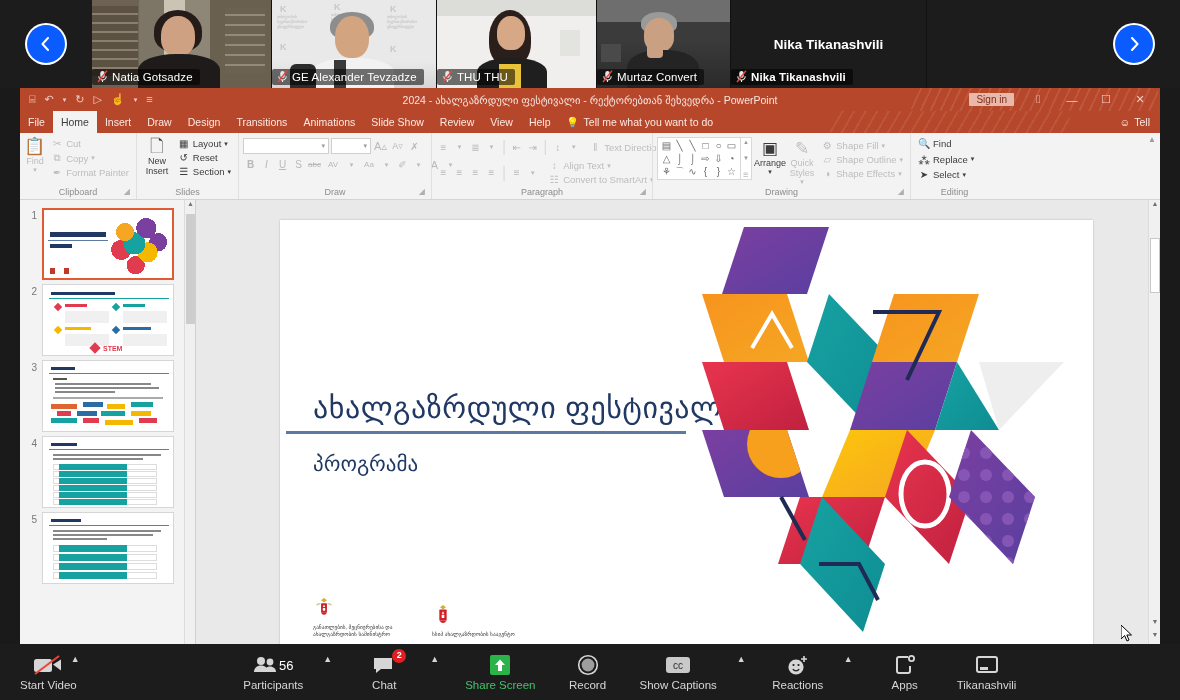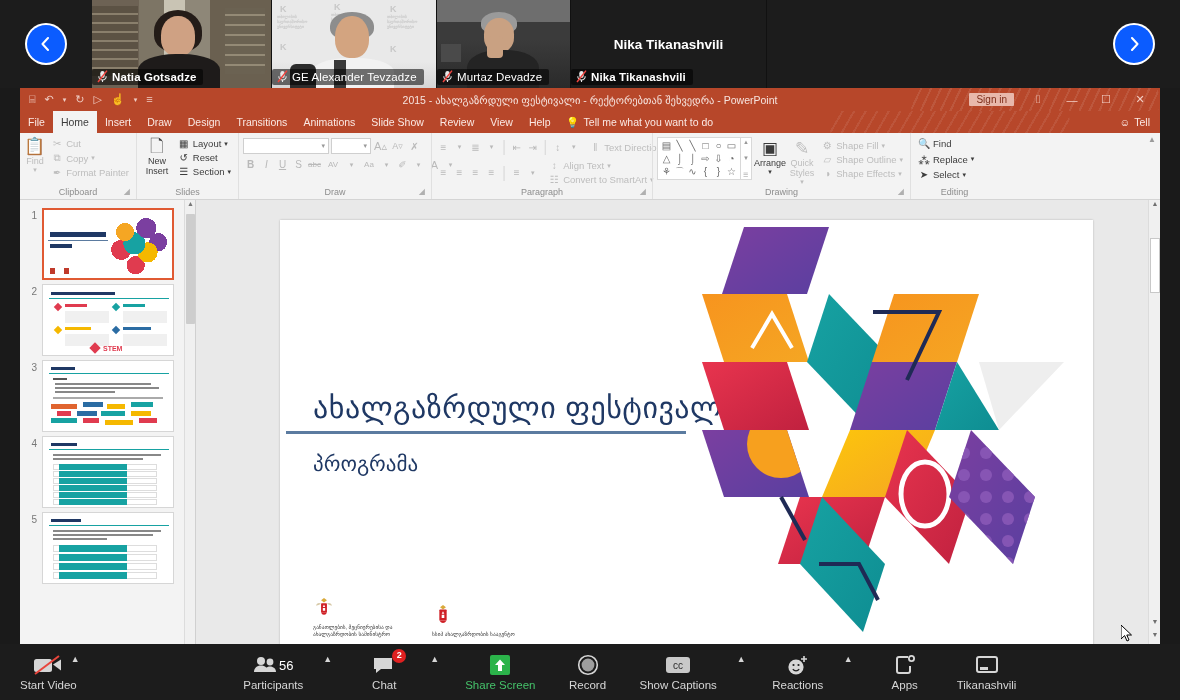--- a/index.html
+++ b/index.html
@@ -221,21 +221,21 @@
   <div class="arrow-wrap">
     <div class="nav-arrow">
       <svg width="14" height="14" viewBox="0 0 14 14">
         <path d="M9 1 L3.5 7 L9 13" fill="none" stroke="#fff" stroke-width="2" stroke-linecap="round" stroke-linejoin="round"></path>
       </svg>
     </div>
   </div>
 
   <div class="tiles">
 
-    <div class="vtile" style="max-width:180px;font-weight:bold;">
+    <div class="vtile" style="max-width:180px;">
       <div class="scene bg-library">
         <div style="position:absolute;left:0;top:6px;width:46px;height:70px;background:repeating-linear-gradient(0deg,#5c5244 0 7px,#8a7f6c 7px 9px);"></div>
         <div style="position:absolute;right:6px;top:8px;width:40px;height:66px;background:repeating-linear-gradient(0deg,#6b6252 0 8px,#948a76 8px 10px);"></div>
         <div style="position:absolute;left:50px;bottom:0;width:62px;height:20px;background:#b8a98d;"></div>
       </div>
       <div class="hair" style="left:62px;top:10px;width:48px;height:42px;background:#241c18;"></div>
       <div class="head" style="left:69px;top:16px;width:34px;height:40px;background:#cfa183;"></div>
       <div class="torso" style="left:46px;bottom:0;width:82px;height:34px;background:#1e1b1a;"></div>
       <div class="namebar">
         <span class="mic-muted">
@@ -272,41 +272,62 @@
               <rect x="3.3" y="1" width="4.4" height="7" rx="2.2" fill="#e8e8e8"></rect>
               <path d="M1.8 6.3a3.7 3.7 0 0 0 7.4 0" fill="none" stroke="#e8e8e8" stroke-width="1.1"></path>
               <path d="M5.5 9.9v2.1" stroke="#e8e8e8" stroke-width="1.1"></path>
               <path d="M1 12 L10 0.6" stroke="#f0443f" stroke-width="1.5"></path>
             </svg>
         </span>
         <span class="nm">GE Alexander Tevzadze</span>
       </div>
     </div>
 
+    <div class="vtile" style="max-width:160px;">
+      <div class="scene bg-room">
+        <div style="position:absolute;left:0;top:0;width:100%;height:16px;background:#dcdcd8;"></div>
+        <div style="position:absolute;right:16px;top:30px;width:20px;height:26px;background:#e3e3e0;"></div>
+      </div>
+      <div class="hair" style="left:52px;top:10px;width:42px;height:56px;background:#2a1f1a;"></div>
+      <div class="head" style="left:60px;top:16px;width:28px;height:34px;background:#d7a886;"></div>
+      <div class="torso" style="left:40px;bottom:0;width:70px;height:30px;background:#1f1f1f;"></div>
+      <div style="position:absolute;left:62px;bottom:0;width:22px;height:24px;background:#e8c33a;"></div>
+      <div class="namebar">
+        <span class="mic-muted">
+          <svg width="11" height="13" viewBox="0 0 11 13">
+              <rect x="3.3" y="1" width="4.4" height="7" rx="2.2" fill="#e8e8e8"></rect>
+              <path d="M1.8 6.3a3.7 3.7 0 0 0 7.4 0" fill="none" stroke="#e8e8e8" stroke-width="1.1"></path>
+              <path d="M5.5 9.9v2.1" stroke="#e8e8e8" stroke-width="1.1"></path>
+              <path d="M1 12 L10 0.6" stroke="#f0443f" stroke-width="1.5"></path>
+            </svg>
+        </span>
+        <span class="nm">THU THU</span>
+      </div>
+    </div>
 
 
     <div class="vtile" style="max-width:134px;">
       <div class="scene bg-dark">
         <div style="position:absolute;left:0;top:0;width:100%;height:22px;background:#6e6e6e;"></div>
         <div style="position:absolute;left:4px;top:44px;width:20px;height:18px;background:#4a4a4a;"></div>
       </div>
       <div class="hair" style="left:44px;top:12px;width:36px;height:22px;background:#9a9a9a;"></div>
       <div class="head" style="left:47px;top:18px;width:30px;height:34px;background:#c9a182;"></div>
       <div class="torso" style="left:30px;bottom:0;width:72px;height:38px;background:#242424;"></div>
       <div style="position:absolute;left:50px;top:36px;width:16px;height:22px;background:#c9a182;border-radius:4px;"></div>
       <div class="namebar">
         <span class="mic-muted">
           <svg width="11" height="13" viewBox="0 0 11 13">
               <rect x="3.3" y="1" width="4.4" height="7" rx="2.2" fill="#e8e8e8"></rect>
               <path d="M1.8 6.3a3.7 3.7 0 0 0 7.4 0" fill="none" stroke="#e8e8e8" stroke-width="1.1"></path>
               <path d="M5.5 9.9v2.1" stroke="#e8e8e8" stroke-width="1.1"></path>
               <path d="M1 12 L10 0.6" stroke="#f0443f" stroke-width="1.5"></path>
             </svg>
         </span>
-        <span class="nm">Murtaz Devadze</span>
+        <span class="nm">Murtaz Convert</span>
       </div>
     </div>
 
     <div class="vtile tile-nameonly bg-black" style="max-width:196px;">
       <span>Nika Tikanashvili</span>
       <div class="namebar">
         <span class="mic-muted">
           <svg width="11" height="13" viewBox="0 0 11 13">
               <rect x="3.3" y="1" width="4.4" height="7" rx="2.2" fill="#e8e8e8"></rect>
               <path d="M1.8 6.3a3.7 3.7 0 0 0 7.4 0" fill="none" stroke="#e8e8e8" stroke-width="1.1"></path>
@@ -335,21 +356,21 @@
     <div id="qat">
       <span class="qbtn">⌸</span>
       <span class="qbtn">↶</span>
       <span class="qbtn" style="font-size:7px">▾</span>
       <span class="qbtn">↻</span>
       <span class="qbtn">▷</span>
       <span class="qbtn">☝</span>
       <span class="qbtn" style="font-size:7px">▾</span>
       <span class="qbtn">≡</span>
     </div>
-    <div id="pp-title">2015 - ახალგაზრდული ფესტივალი - რექტორებთან შეხვედრა  -  PowerPoint</div>
+    <div id="pp-title">2024 - ახალგაზრდული ფესტივალი - რექტორებთან შეხვედრა  -  PowerPoint</div>
     <div id="titlebar-right">
       <span id="signin">Sign in</span>
       <span class="winbtn">⌷</span>
       <span class="winbtn">—</span>
       <span class="winbtn">☐</span>
       <span class="winbtn">✕</span>
     </div>
   </div>
 
   <div id="pp-tabs">

